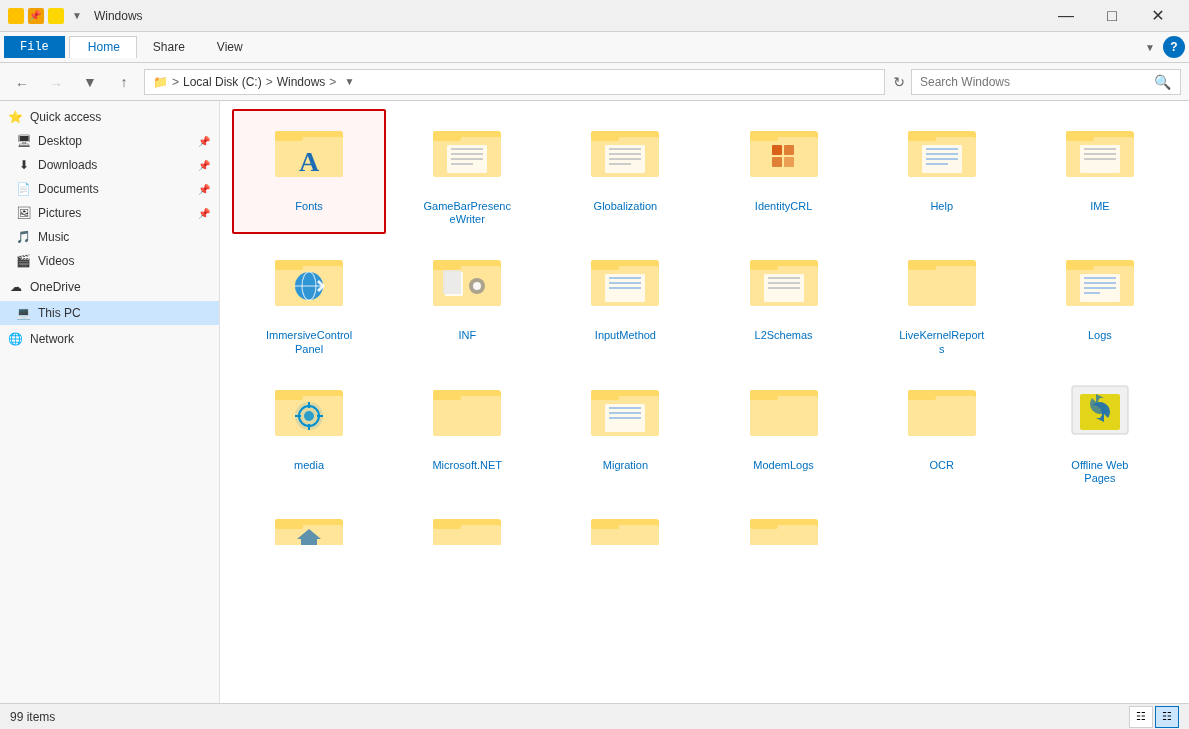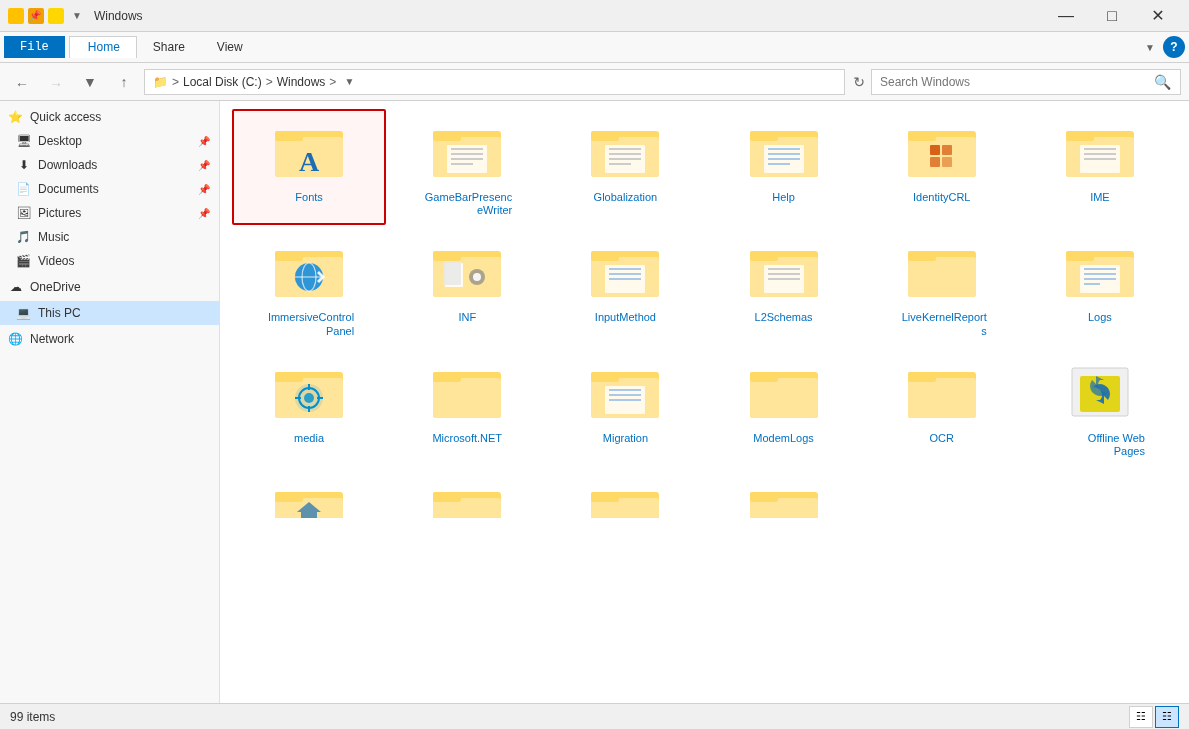--- a/index.html
+++ b/index.html
@@ -27,21 +27,21 @@
 
     
     .address-bar { height: 38px; background: #f8f8f8; border-bottom: 1px solid #d0d0d0; display: flex; align-items: center; padding: 0 8px; gap: 6px; flex-shrink: 0; }
     .nav-btn { width: 28px; height: 26px; border: none; background: transparent; cursor: pointer; color: #666; font-size: 14px; display: flex; align-items: center; justify-content: center; border-radius: 2px; }
     .nav-btn.disabled { color: #ccc; cursor: default; }
     .address-path { flex: 1; height: 26px; border: 1px solid #d0d0d0; background: #fff; display: flex; align-items: center; padding: 0 8px; font-size: 12px; color: #333; cursor: text; }
     .path-item { color: #333; }
     .path-sep { color: #666; margin: 0 4px; }
     .path-chevron { color: #666; margin-left: 4px; font-size: 10px; }
     .address-refresh { color: #666; font-size: 14px; margin-left: 2px; cursor: pointer; }
-    .search-box { width: 310px; height: 26px; border: 1px solid #d0d0d0; background: #fff; display: flex; align-items: center; padding: 0 8px; gap: 20px; }
+    .search-box { width: 270px; height: 26px; border: 1px solid #d0d0d0; background: #fff; display: flex; align-items: center; padding: 0 8px; gap: 20px; }
     .search-box input { border: none; outline: none; font-size: 12px; color: #999; width: 100%; background: transparent; }
     .search-icon-btn { color: #666; font-size: 14px; cursor: pointer; }
 
     
     .main-layout { display: flex; flex: 1; overflow: hidden; }
 
     
     .sidebar { width: 220px; background: #f8f8f8; border-right: 1px solid #e0e0e0; overflow-y: auto; flex-shrink: 0; padding: 4px 0; }
     .sidebar-section { margin-bottom: 2px; }
     .sidebar-item { display: flex; align-items: center; padding: 3px 8px 3px 16px; cursor: pointer; color: #333; font-size: 12px; gap: 6px; height: 24px; }
@@ -50,21 +50,21 @@
     .sidebar-icon { width: 16px; height: 16px; flex-shrink: 0; display: flex; align-items: center; justify-content: center; }
     .sidebar-pin { color: #0070c0; font-size: 10px; margin-left: auto; }
     .sidebar-label { font-size: 12px; text-align: center; }
 
     
     .content-area { flex: 1; overflow-y: scroll; background: #fff; position: relative; }
     .file-grid { display: grid; grid-template-columns: repeat(6, 1fr); gap: 4px; padding: 8px 12px; }
     .file-item { display: flex; flex-direction: column; align-items: center; padding: 6px 4px; cursor: pointer; border: 2px solid transparent; border-radius: 2px; min-width: 0; }
     .file-item.selected-red { border: 2px solid #cc0000; background: #fff5f5; }
     .folder-icon { width: 72px; height: 64px; position: relative; display: flex; align-items: center; justify-content: center; flex-shrink: 0; }
-    .folder-label { font-size: 11px; color: #0070c0; text-align: right; margin-top: 10px; word-break: break-word; max-width: 90px; line-height: 1.2; }
+    .folder-label { font-size: 11px; color: #0070c0; text-align: center; margin-top: 19px; word-break: break-word; max-width: 90px; line-height: 1.2; }
 
     
     .status-bar { height: 26px; background: #f0f0f0; border-top: 1px solid #d0d0d0; display: flex; align-items: center; padding: 0 10px; font-size: 12px; color: #333; flex-shrink: 0; }
     .status-count { flex: 1; }
     .view-btns { display: flex; gap: 2px; }
     .view-btn { width: 24px; height: 22px; border: 1px solid #d0d0d0; background: #fff; cursor: pointer; display: flex; align-items: center; justify-content: center; font-size: 11px; }
     .view-btn.active { background: #cce5ff; border-color: #0070c0; }
 
     
     .content-area::-webkit-scrollbar { width: 16px; }
@@ -230,44 +230,44 @@
         </div>
         <span class="folder-label">Globalization</span>
       </div>
 
       <div class="file-item">
         <div class="folder-icon">
           <svg class="folder-svg" viewBox="0 0 72 60" xmlns="http://www.w3.org/2000/svg">
             <rect x="2" y="12" width="68" height="46" rx="3" fill="#FFD966"></rect>
             <rect x="2" y="18" width="68" height="40" rx="3" fill="#FFE599"></rect>
             <rect x="2" y="12" width="28" height="10" rx="2" fill="#FFD966"></rect>
+
+            <rect x="24" y="26" width="10" height="10" rx="1" fill="#d04a02" opacity="0.85"></rect>
+            <rect x="36" y="26" width="10" height="10" rx="1" fill="#d04a02" opacity="0.65"></rect>
+            <rect x="24" y="38" width="10" height="10" rx="1" fill="#d04a02" opacity="0.65"></rect>
+            <rect x="36" y="38" width="10" height="10" rx="1" fill="#d04a02" opacity="0.45"></rect>
+          </svg>
+        </div>
+        <span class="folder-label">IdentityCRL</span>
+      </div>
+
+      <div class="file-item">
+        <div class="folder-icon">
+          <svg class="folder-svg" viewBox="0 0 72 60" xmlns="http://www.w3.org/2000/svg">
+            <rect x="2" y="12" width="68" height="46" rx="3" fill="#FFD966"></rect>
+            <rect x="2" y="18" width="68" height="40" rx="3" fill="#FFE599"></rect>
+            <rect x="2" y="12" width="28" height="10" rx="2" fill="#FFD966"></rect>
             <rect x="16" y="26" width="40" height="28" rx="1" fill="#fff" opacity="0.8"></rect>
             <line x1="20" y1="30" x2="52" y2="30" stroke="#aac8e8" stroke-width="2"></line>
             <line x1="20" y1="35" x2="52" y2="35" stroke="#aac8e8" stroke-width="2"></line>
             <line x1="20" y1="40" x2="52" y2="40" stroke="#aac8e8" stroke-width="2"></line>
             <line x1="20" y1="45" x2="42" y2="45" stroke="#aac8e8" stroke-width="2"></line>
           </svg>
         </div>
         <span class="folder-label">Help</span>
-      </div>
-
-      <div class="file-item">
-        <div class="folder-icon">
-          <svg class="folder-svg" viewBox="0 0 72 60" xmlns="http://www.w3.org/2000/svg">
-            <rect x="2" y="12" width="68" height="46" rx="3" fill="#FFD966"></rect>
-            <rect x="2" y="18" width="68" height="40" rx="3" fill="#FFE599"></rect>
-            <rect x="2" y="12" width="28" height="10" rx="2" fill="#FFD966"></rect>
-
-            <rect x="24" y="26" width="10" height="10" rx="1" fill="#d04a02" opacity="0.85"></rect>
-            <rect x="36" y="26" width="10" height="10" rx="1" fill="#d04a02" opacity="0.65"></rect>
-            <rect x="24" y="38" width="10" height="10" rx="1" fill="#d04a02" opacity="0.65"></rect>
-            <rect x="36" y="38" width="10" height="10" rx="1" fill="#d04a02" opacity="0.45"></rect>
-          </svg>
-        </div>
-        <span class="folder-label">IdentityCRL</span>
       </div>
 
       <div class="file-item">
         <div class="folder-icon">
           <svg class="folder-svg" viewBox="0 0 72 60" xmlns="http://www.w3.org/2000/svg">
             <rect x="2" y="12" width="68" height="46" rx="3" fill="#FFD966"></rect>
             <rect x="2" y="18" width="68" height="40" rx="3" fill="#FFE599"></rect>
             <rect x="2" y="12" width="28" height="10" rx="2" fill="#FFD966"></rect>
             <rect x="16" y="26" width="40" height="28" rx="1" fill="#fff" opacity="0.8"></rect>
             <line x1="20" y1="30" x2="52" y2="30" stroke="#ccc" stroke-width="2"></line>

